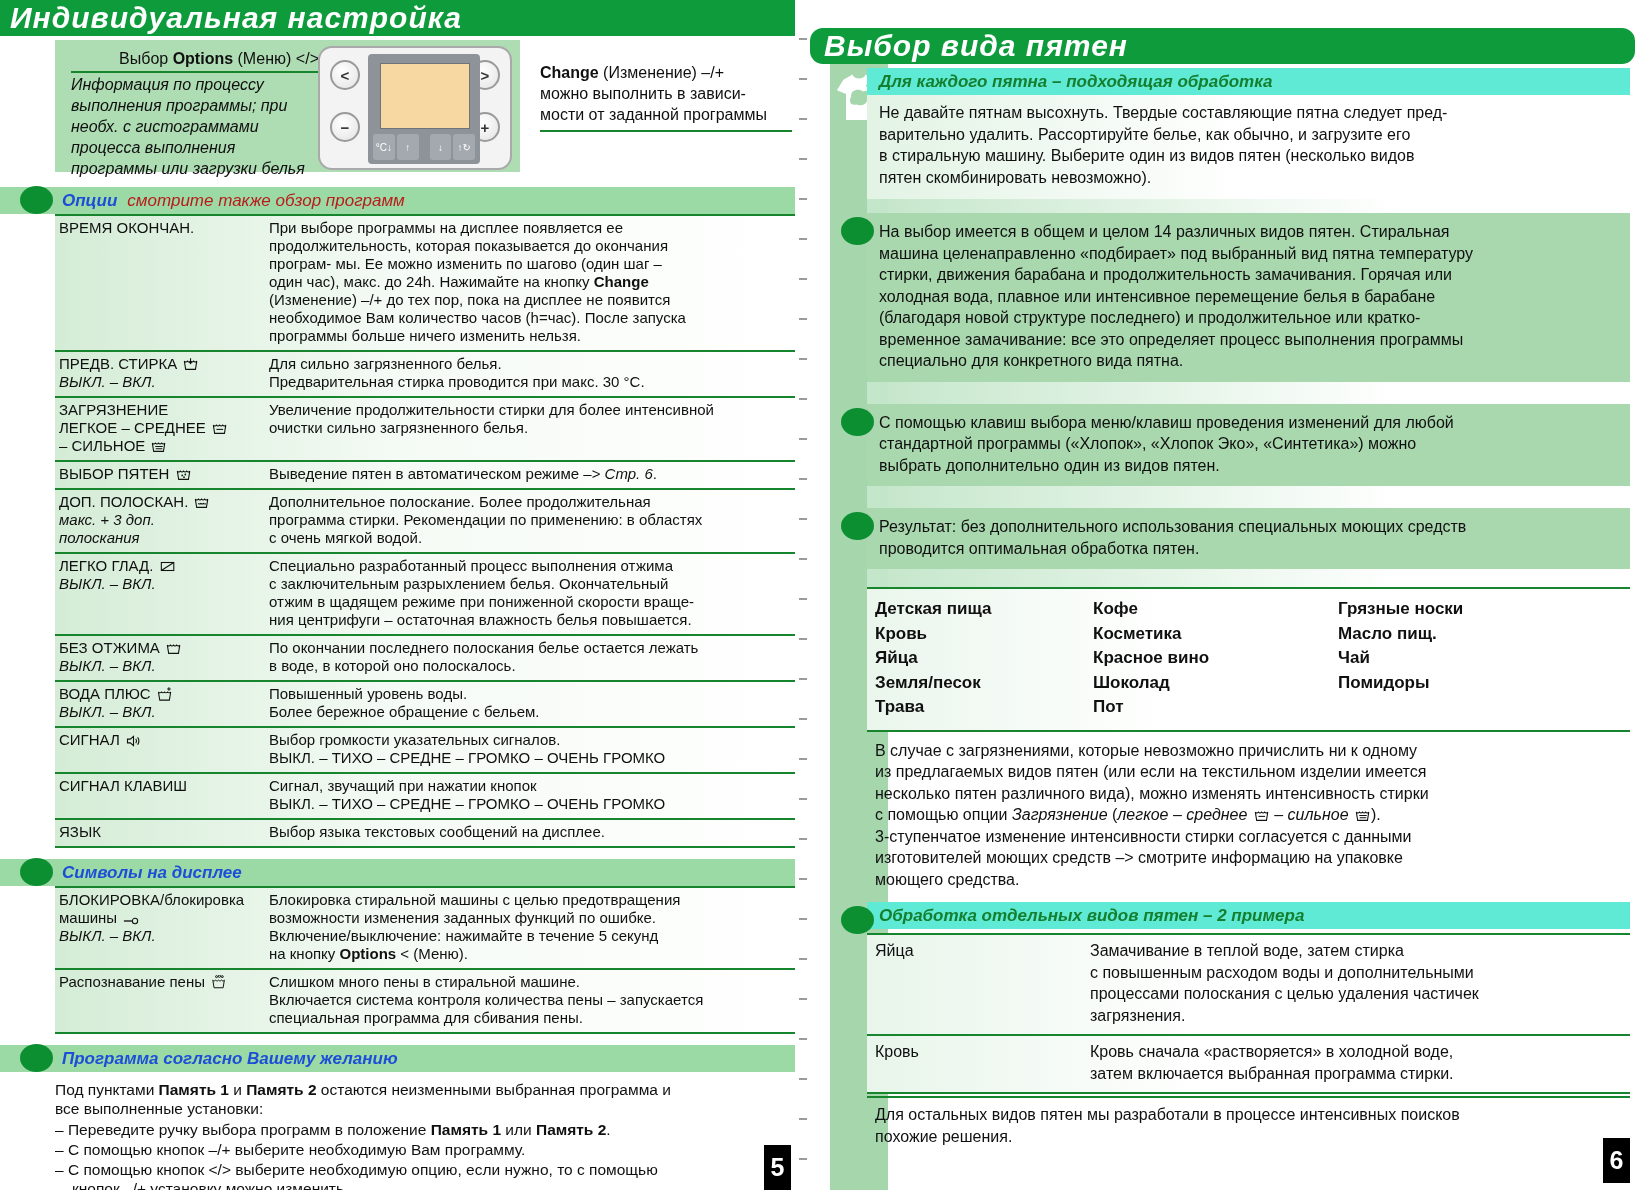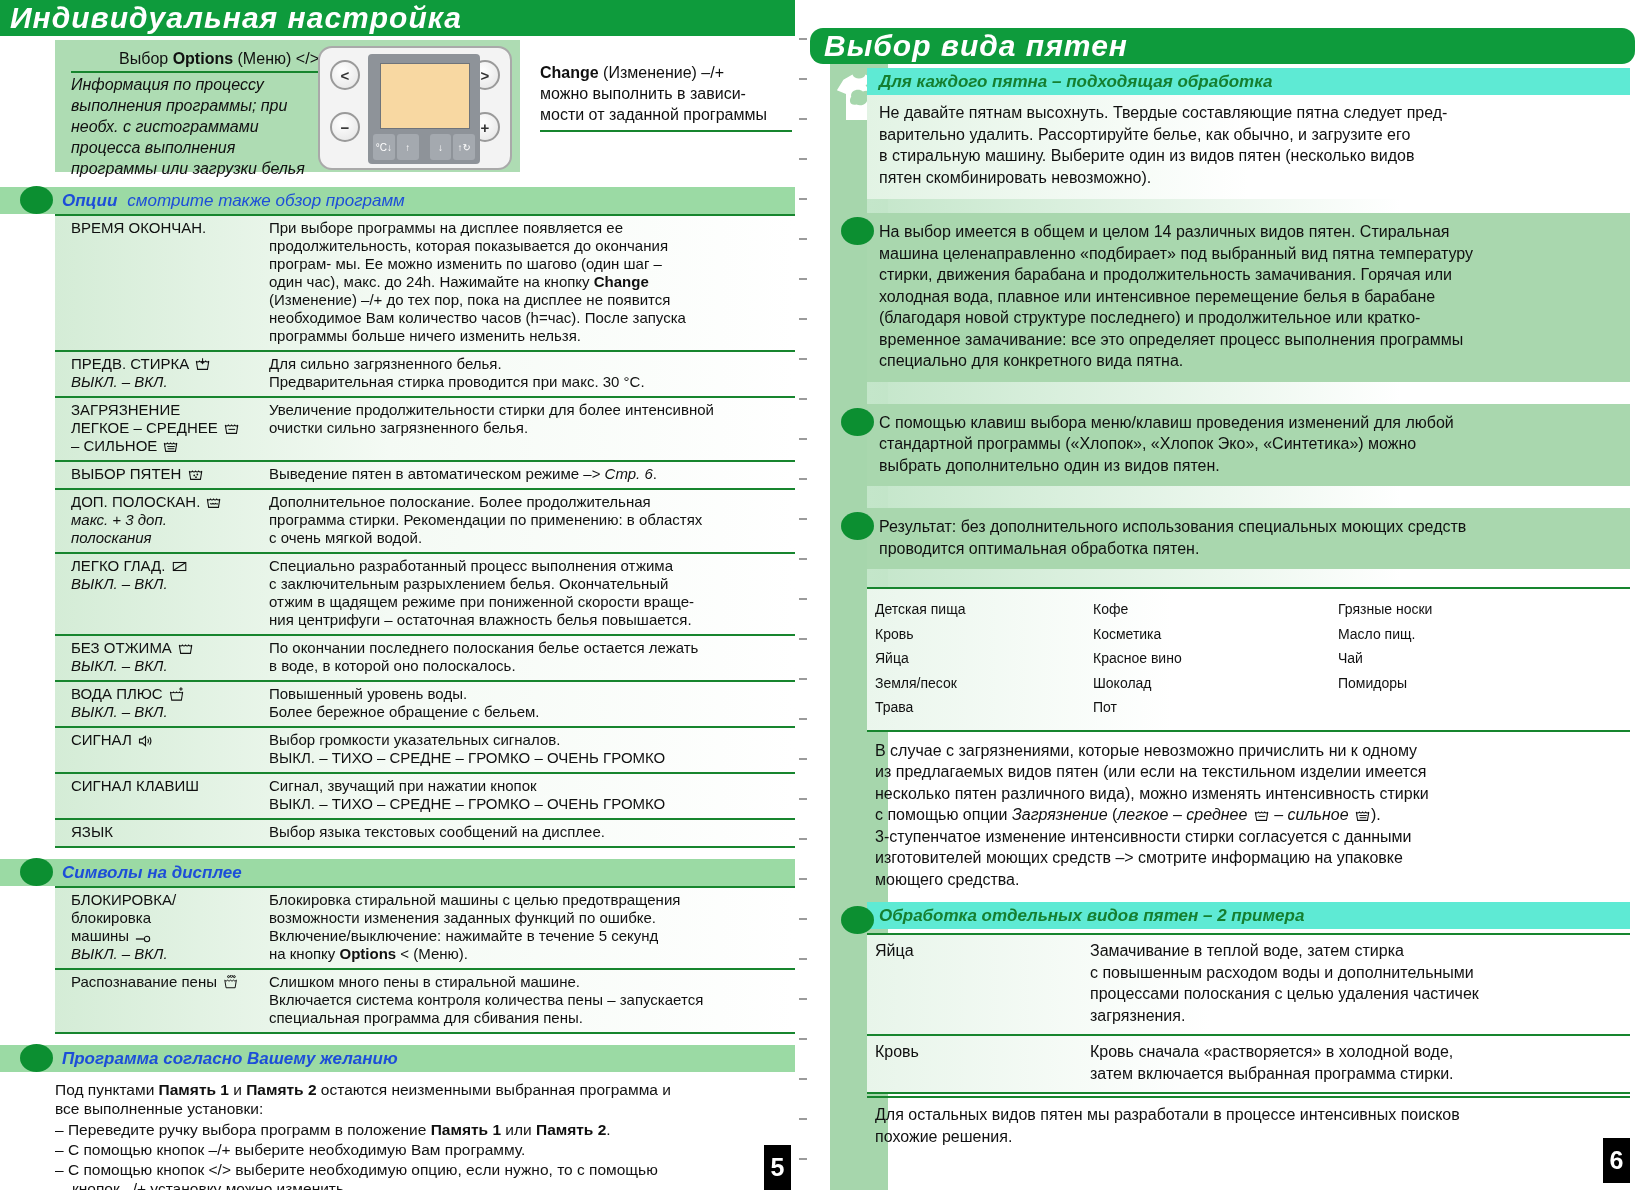--- a/index.html
+++ b/index.html
@@ -37,29 +37,29 @@
   .dkey:nth-child(3){margin-left:9px;}
   .dbtn{position:absolute;width:30px;height:30px;border-radius:50%;border:2px solid #9a9a9a;
     background:radial-gradient(circle at 40% 35%,#ffffff,#e3e3e3);box-sizing:border-box;
     font-size:15px;font-weight:700;color:#333;display:flex;align-items:center;justify-content:center;}
   .dbtn.b1{left:10px;top:12px;} .dbtn.b2{right:10px;top:12px;}
   .dbtn.b3{left:10px;top:64px;} .dbtn.b4{right:10px;top:64px;}
 
   .sec-bar{position:relative;background:#9bdaa4;height:27px;line-height:27px;font-size:17px;
     font-style:italic;padding-left:62px;margin-top:11px;white-space:nowrap;}
   .sec-lead{color:#1d4ed8;font-weight:700;margin-right:10px;}
-  .sec-rest{color:#1d4ed8;}
+  .sec-rest{color:#b91c1c;}
   .bullet{position:absolute;width:33px;height:28px;border-radius:50%;background:#0c8f31;}
   .sec-bar .bullet{left:20px;top:-1px;}
 
   .dtable{margin-left:55px;width:740px;border-bottom:2px solid #17852e;}
   .trow{display:grid;grid-template-columns:208px 1fr;border-top:2px solid #17852e;
     background:linear-gradient(90deg,#d4ecd6 0%,#f4faf4 45%,#ffffff 100%);}
   .tcell{padding:3px 8px 5px 6px;font-size:15px;line-height:18px;white-space:pre-line;}
-  .tcell.term{padding-left:16px;}
+  .tcell.term{padding-left:4px;}
   .tcell .sub{font-style:italic;}
   .gi{vertical-align:-2px;margin-left:2px;}
 
   .memo{margin:8px 0 0 55px;width:735px;font-size:15.5px;line-height:19px;}
   .memo-intro{white-space:pre-line;margin-bottom:2px;}
   .memo-item{white-space:pre-line;padding-left:17px;text-indent:-17px;margin-top:1px;}
 
   .pagenum{position:absolute;width:27px;height:45px;background:#000;color:#fff;font-weight:700;
     font-size:25px;display:flex;align-items:center;justify-content:center;}
   #page-left .pagenum{right:4px;bottom:0;}
@@ -70,21 +70,21 @@
   .rcontent{position:relative;margin:4px 5px 0 57px;}
   .rsec-bar{background:#5eead4;height:27px;line-height:27px;font-size:17px;font-style:italic;
     font-weight:700;color:#157f30;padding-left:12px;white-space:nowrap;}
   .wpara{background:linear-gradient(90deg,#e2f3e4,#ffffff 50%);padding:7px 10px 9px 12px;
     font-size:16px;line-height:21.5px;white-space:pre-line;min-height:88px;}
   .gpara{background:#a9d7ae;padding:8px 10px 10px 12px;font-size:16px;line-height:21.5px;white-space:pre-line;}
   .gapband{height:22px;background:linear-gradient(90deg,#c4e6ca,rgba(255,255,255,0) 70%);}
   .stain-table{border-top:2px solid #17852e;border-bottom:2px solid #17852e;
     background:linear-gradient(90deg,#eaf6ec,#ffffff 40%);
     display:grid;grid-template-columns:218px 245px 1fr;padding:8px 0 10px 8px;}
-  .stain-col div{font-weight:400;font-size:14px;line-height:24.5px;}
+  .stain-col div{font-weight:700;font-size:17px;line-height:24.5px;}
   .para5{padding:8px 6px 10px 8px;font-size:16px;line-height:21.5px;white-space:pre-line;}
   .rsec-bar.h2{margin-top:2px;}
   .ex-table{margin-top:4px;border-bottom:2px solid #17852e;}
   .ex-row{display:grid;grid-template-columns:215px 1fr;border-top:2px solid #17852e;
     background:linear-gradient(90deg,#e8f5ea,#ffffff 45%);}
   .ex-cell{padding:5px 8px 8px 8px;font-size:16px;line-height:21.5px;white-space:pre-line;}
   .closing{margin-top:2px;border-top:2px solid #17852e;padding:6px 6px 8px 8px;
     font-size:16px;line-height:21.5px;white-space:pre-line;}
   .tshirt{position:absolute;left:23px;top:70px;}
 </style>

